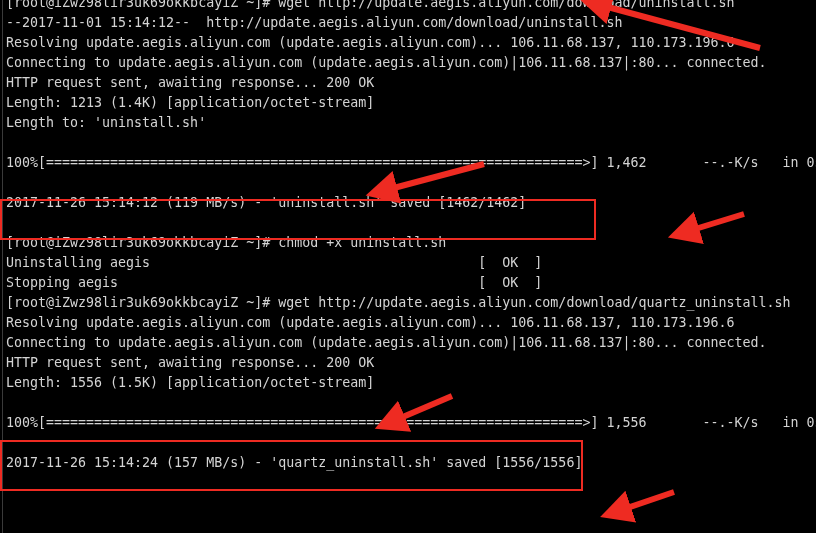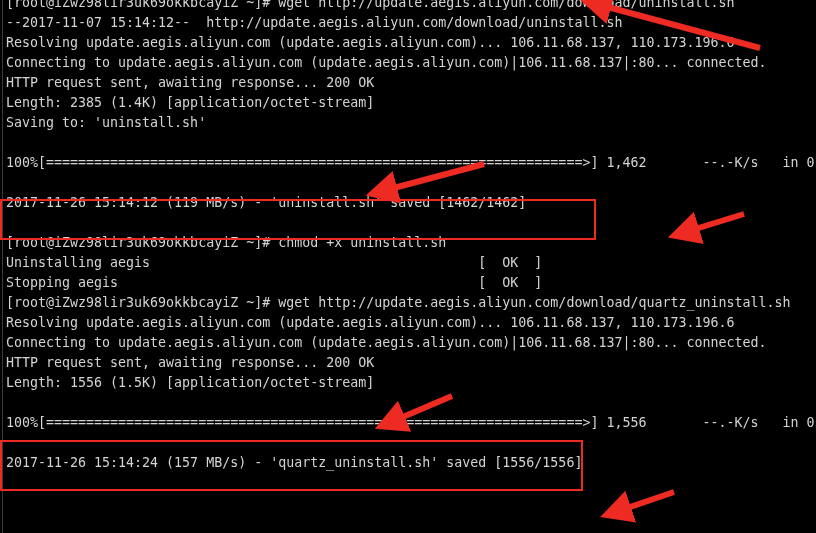--- a/index.html
+++ b/index.html
@@ -73,26 +73,26 @@
 </style>
 </head>
 <body>
 
 <div id="terminal">
 
   <div id="left-gutter"></div>
 
   <div id="lines">
       <div class="line">[root@iZwz98lir3uk69okkbcayiZ ~]# wget http://update.aegis.aliyun.com/download/uninstall.sh</div>
-      <div class="line">--2017-11-07 15:14:12--  http://update.aegis.aliyun.com/download/uninstall.sh</div>
+      <div class="line">--2017-11-01 15:14:12--  http://update.aegis.aliyun.com/download/uninstall.sh</div>
       <div class="line">Resolving update.aegis.aliyun.com (update.aegis.aliyun.com)... 106.11.68.137, 110.173.196.6</div>
       <div class="line">Connecting to update.aegis.aliyun.com (update.aegis.aliyun.com)|106.11.68.137|:80... connected.</div>
       <div class="line">HTTP request sent, awaiting response... 200 OK</div>
-      <div class="line">Length: 2385 (1.4K) [application/octet-stream]</div>
-      <div class="line">Saving to: 'uninstall.sh'</div>
+      <div class="line">Length: 1213 (1.4K) [application/octet-stream]</div>
+      <div class="line">Length to: 'uninstall.sh'</div>
       <div class="line blank"></div>
       <div class="line">100%[===================================================================&gt;] 1,462       --.-K/s   in 0s</div>
       <div class="line blank"></div>
       <div class="line">2017-11-26 15:14:12 (119 MB/s) - 'uninstall.sh' saved [1462/1462]</div>
       <div class="line blank"></div>
       <div class="line">[root@iZwz98lir3uk69okkbcayiZ ~]# chmod +x uninstall.sh</div>
       <div class="line">Uninstalling aegis                                         [  OK  ]</div>
       <div class="line">Stopping aegis                                             [  OK  ]</div>
       <div class="line">[root@iZwz98lir3uk69okkbcayiZ ~]# wget http://update.aegis.aliyun.com/download/quartz_uninstall.sh</div>
       <div class="line">Resolving update.aegis.aliyun.com (update.aegis.aliyun.com)... 106.11.68.137, 110.173.196.6</div>

